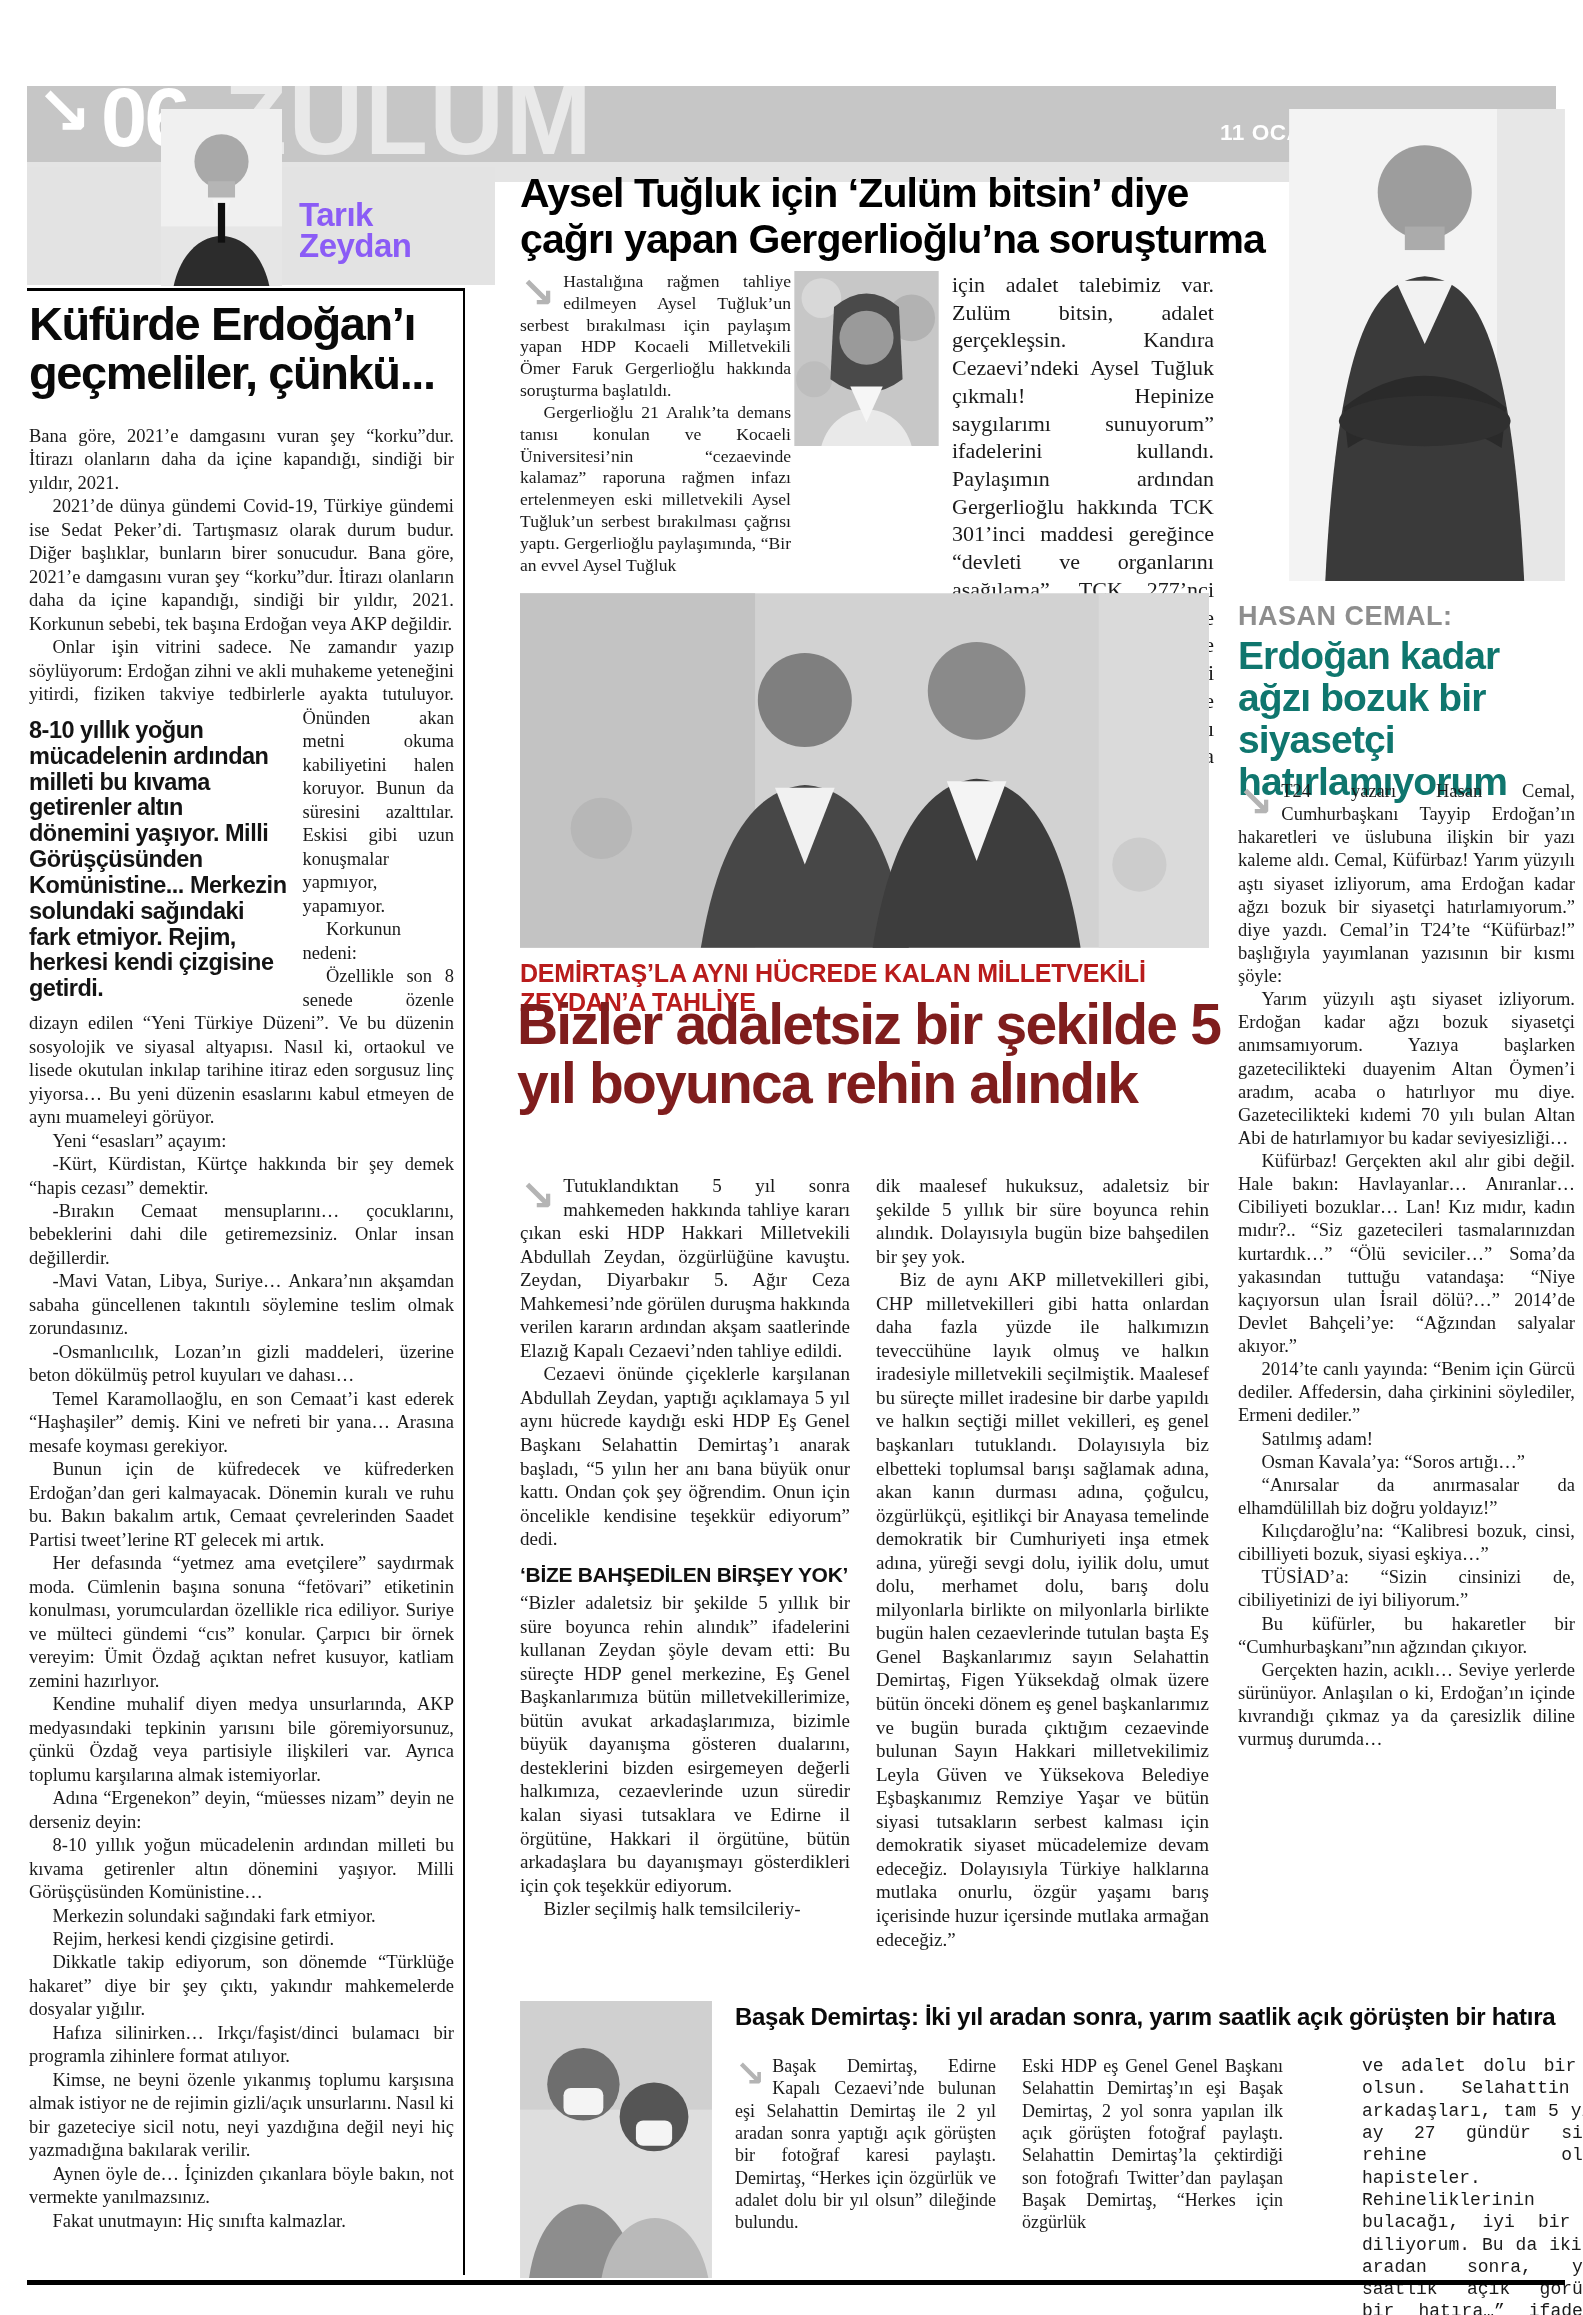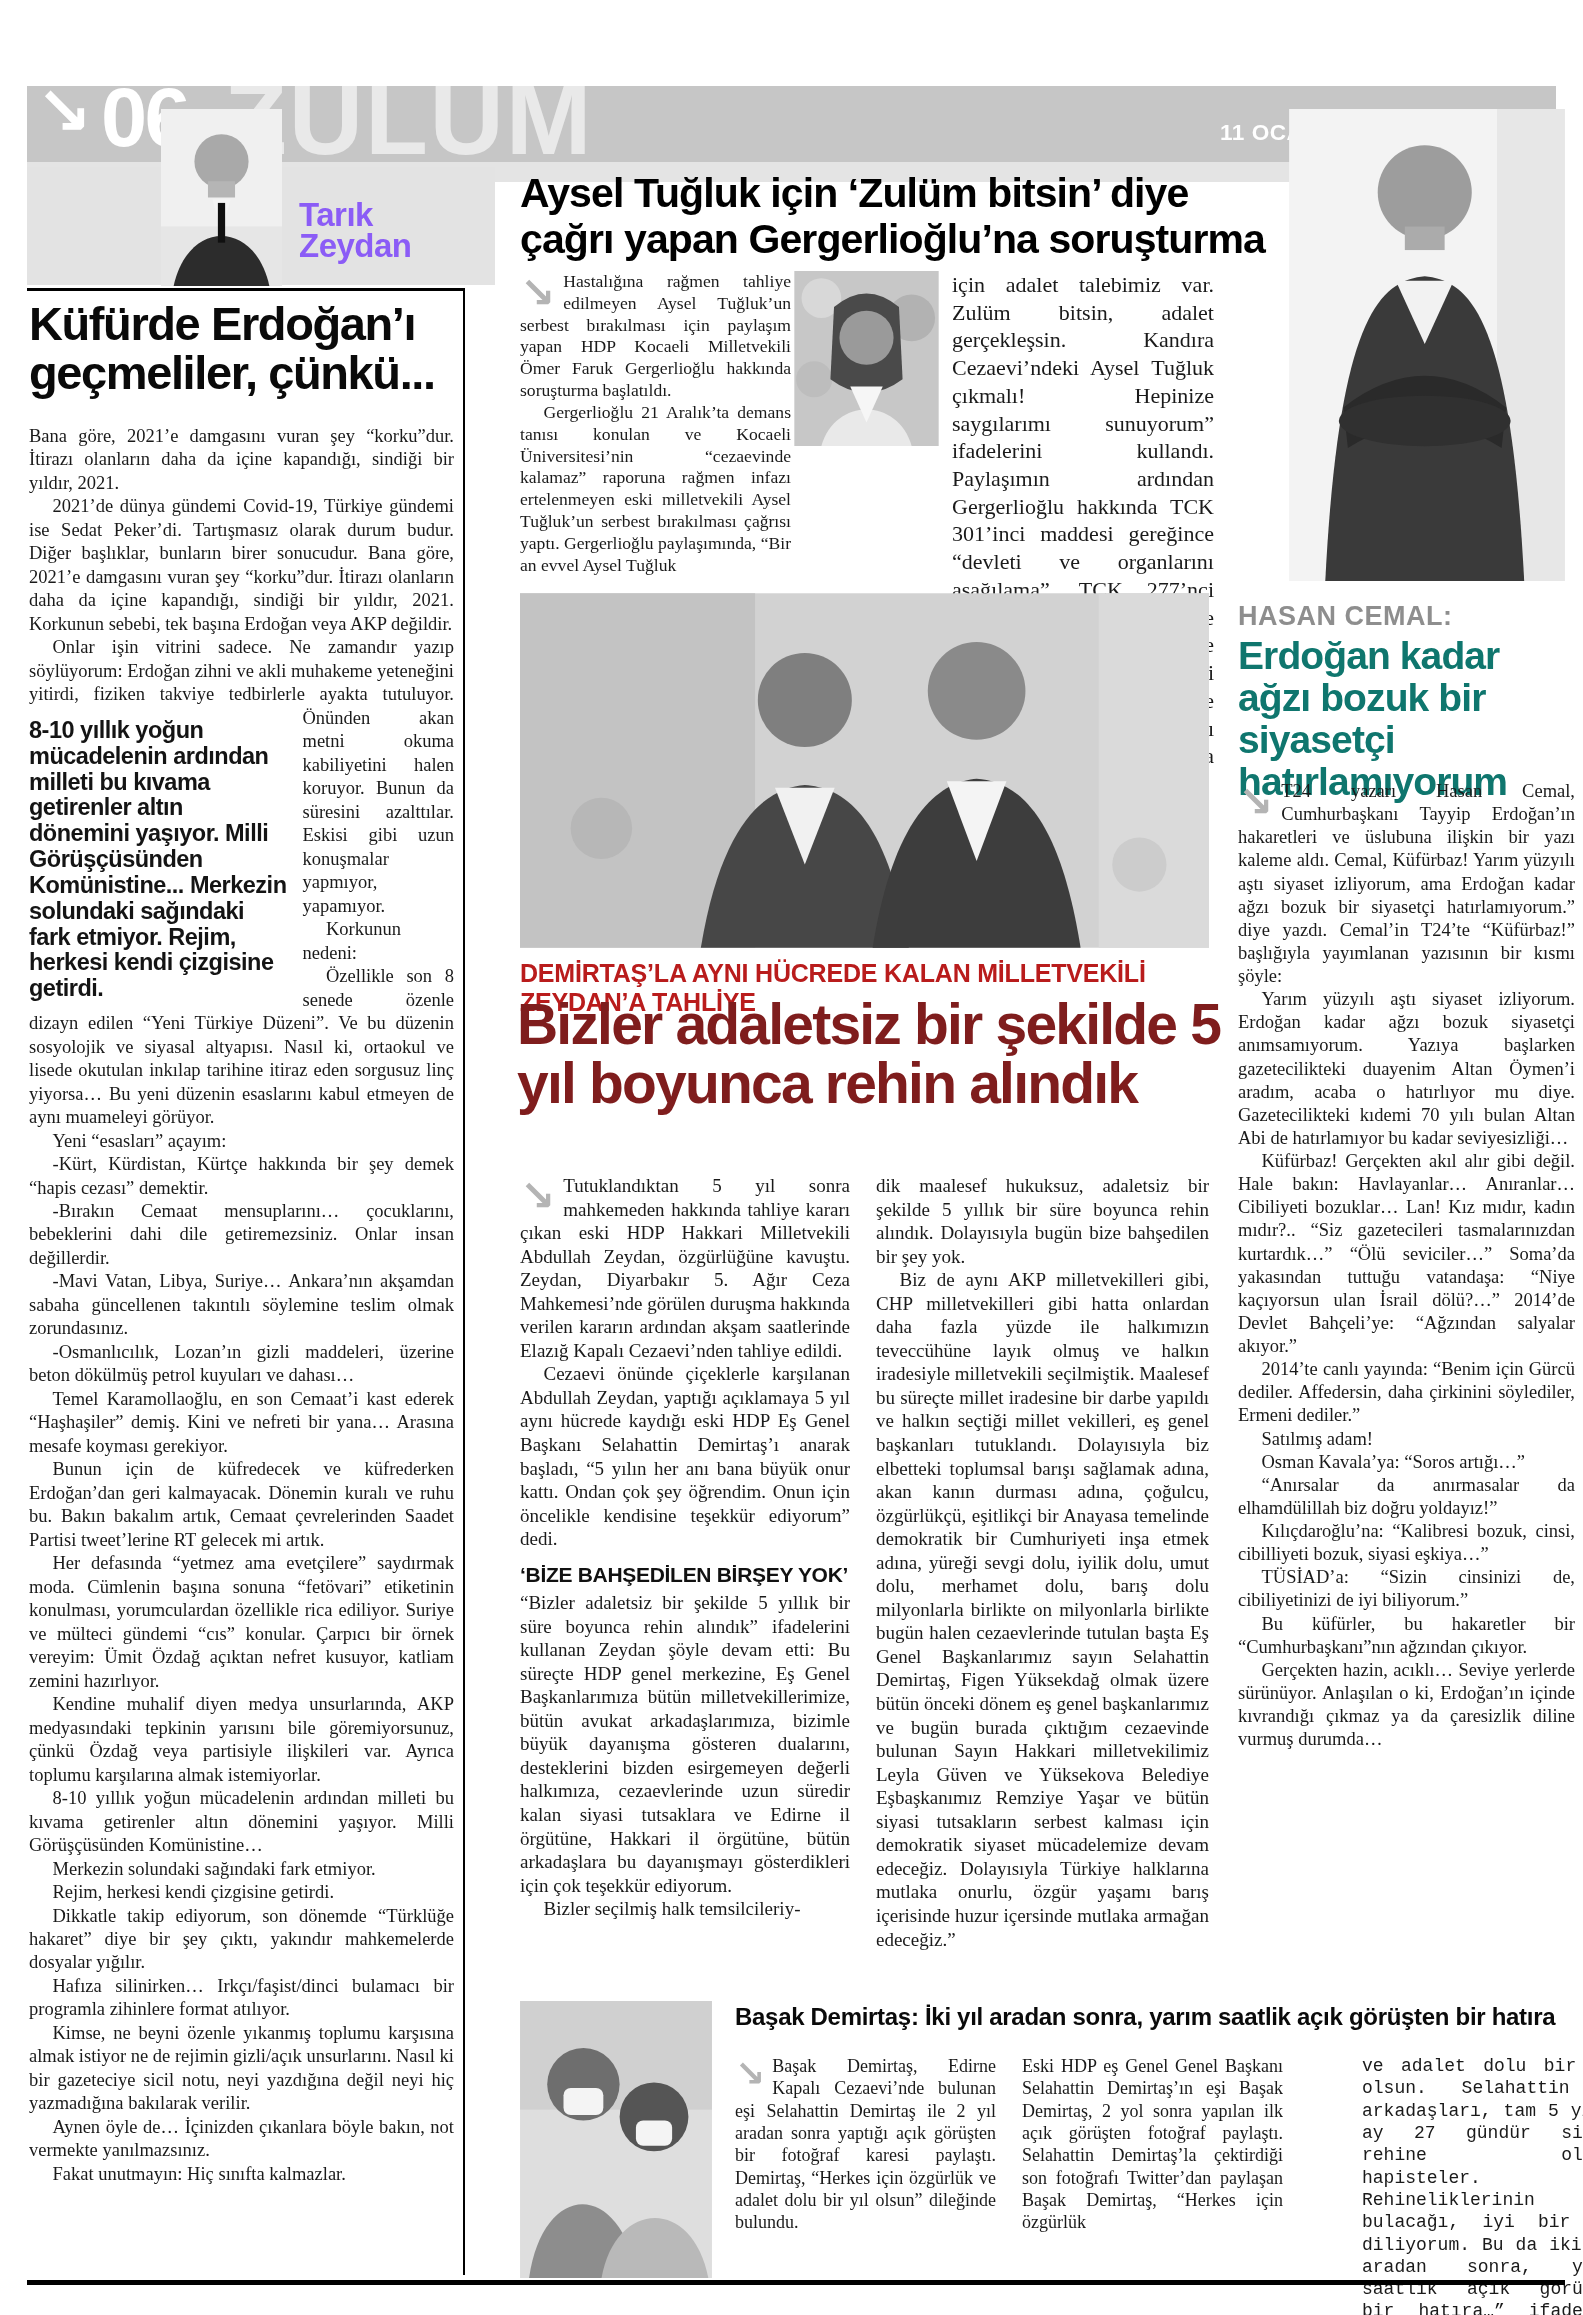--- a/index.html
+++ b/index.html
@@ -111,20 +111,21 @@
     <p class="bp">Özellikle son 8 senede özenle dizayn edilen “Yeni Türkiye Düzeni”. Ve bu düzenin sosyolojik ve siyasal altyapısı. Nasıl ki, ortaokul ve lisede okutulan inkılap tarihine itiraz eden sorgusuz linç yiyorsa… Bu yeni düzenin esaslarını kabul etmeyen de aynı muameleyi görüyor.</p>
     <p class="bp">Yeni “esasları” açayım:</p>
     <p class="bp">-Kürt, Kürdistan, Kürtçe hakkında bir şey demek “hapis cezası” demektir.</p>
     <p class="bp">-Bırakın Cemaat mensuplarını… çocuklarını, bebeklerini dahi dile getiremezsiniz. Onlar insan değillerdir.</p>
     <p class="bp">-Mavi Vatan, Libya, Suriye… Ankara’nın akşamdan sabaha güncellenen takıntılı söylemine teslim olmak zorundasınız.</p>
     <p class="bp">-Osmanlıcılık, Lozan’ın gizli maddeleri, üzerine beton dökülmüş petrol kuyuları ve dahası…</p>
     <p class="bp">Temel Karamollaoğlu, en son Cemaat’i kast ederek “Haşhaşiler” demiş. Kini ve nefreti bir yana… Arasına mesafe koyması gerekiyor.</p>
     <p class="bp">Bunun için de küfredecek ve küfrederken Erdoğan’dan geri kalmayacak. Dönemin kuralı ve ruhu bu. Bakın bakalım artık, Cemaat çevrelerinden Saadet Partisi tweet’lerine RT gelecek mi artık.</p>
     <p class="bp">Her defasında “yetmez ama evetçilere” saydırmak moda. Cümlenin başına sonuna “fetövari” etiketinin konulması, yorumculardan özellikle rica ediliyor. Suriye ve mülteci gündemi “cıs” konular. Çarpıcı bir örnek vereyim: Ümit Özdağ açıktan nefret kusuyor, katliam zemini hazırlıyor.</p>
     <p class="bp">Kendine muhalif diyen medya unsurlarında, AKP medyasındaki tepkinin yarısını bile göremiyorsunuz, çünkü Özdağ veya partisiyle ilişkileri var. Ayrıca toplumu karşılarına almak istemiyorlar.</p>
+    <p class="bp">Adına “Ergenekon” deyin, “müesses nizam” deyin ne derseniz deyin:</p>
     <p class="bp">8-10 yıllık yoğun mücadelenin ardından milleti bu kıvama getirenler altın dönemini yaşıyor. Milli Görüşçüsünden Komünistine…</p>
     <p class="bp">Merkezin solundaki sağındaki fark etmiyor.</p>
     <p class="bp">Rejim, herkesi kendi çizgisine getirdi.</p>
     <p class="bp">Dikkatle takip ediyorum, son dönemde “Türklüğe hakaret” diye bir şey çıktı, yakındır mahkemelerde dosyalar yığılır.</p>
     <p class="bp">Hafıza silinirken… Irkçı/faşist/dinci bulamacı bir programla zihinlere format atılıyor.</p>
     <p class="bp">Kimse, ne beyni özenle yıkanmış toplumu karşısına almak istiyor ne de rejimin gizli/açık unsurlarını. Nasıl ki bir gazeteciye sicil notu, neyi yazdığına değil neyi hiç yazmadığına bakılarak verilir.</p>
     <p class="bp">Aynen öyle de… İçinizden çıkanlara böyle bakın, not vermekte yanılmazsınız.</p>
     <p class="bp">Fakat unutmayın: Hiç sınıfta kalmazlar.</p>
   </div>
 

